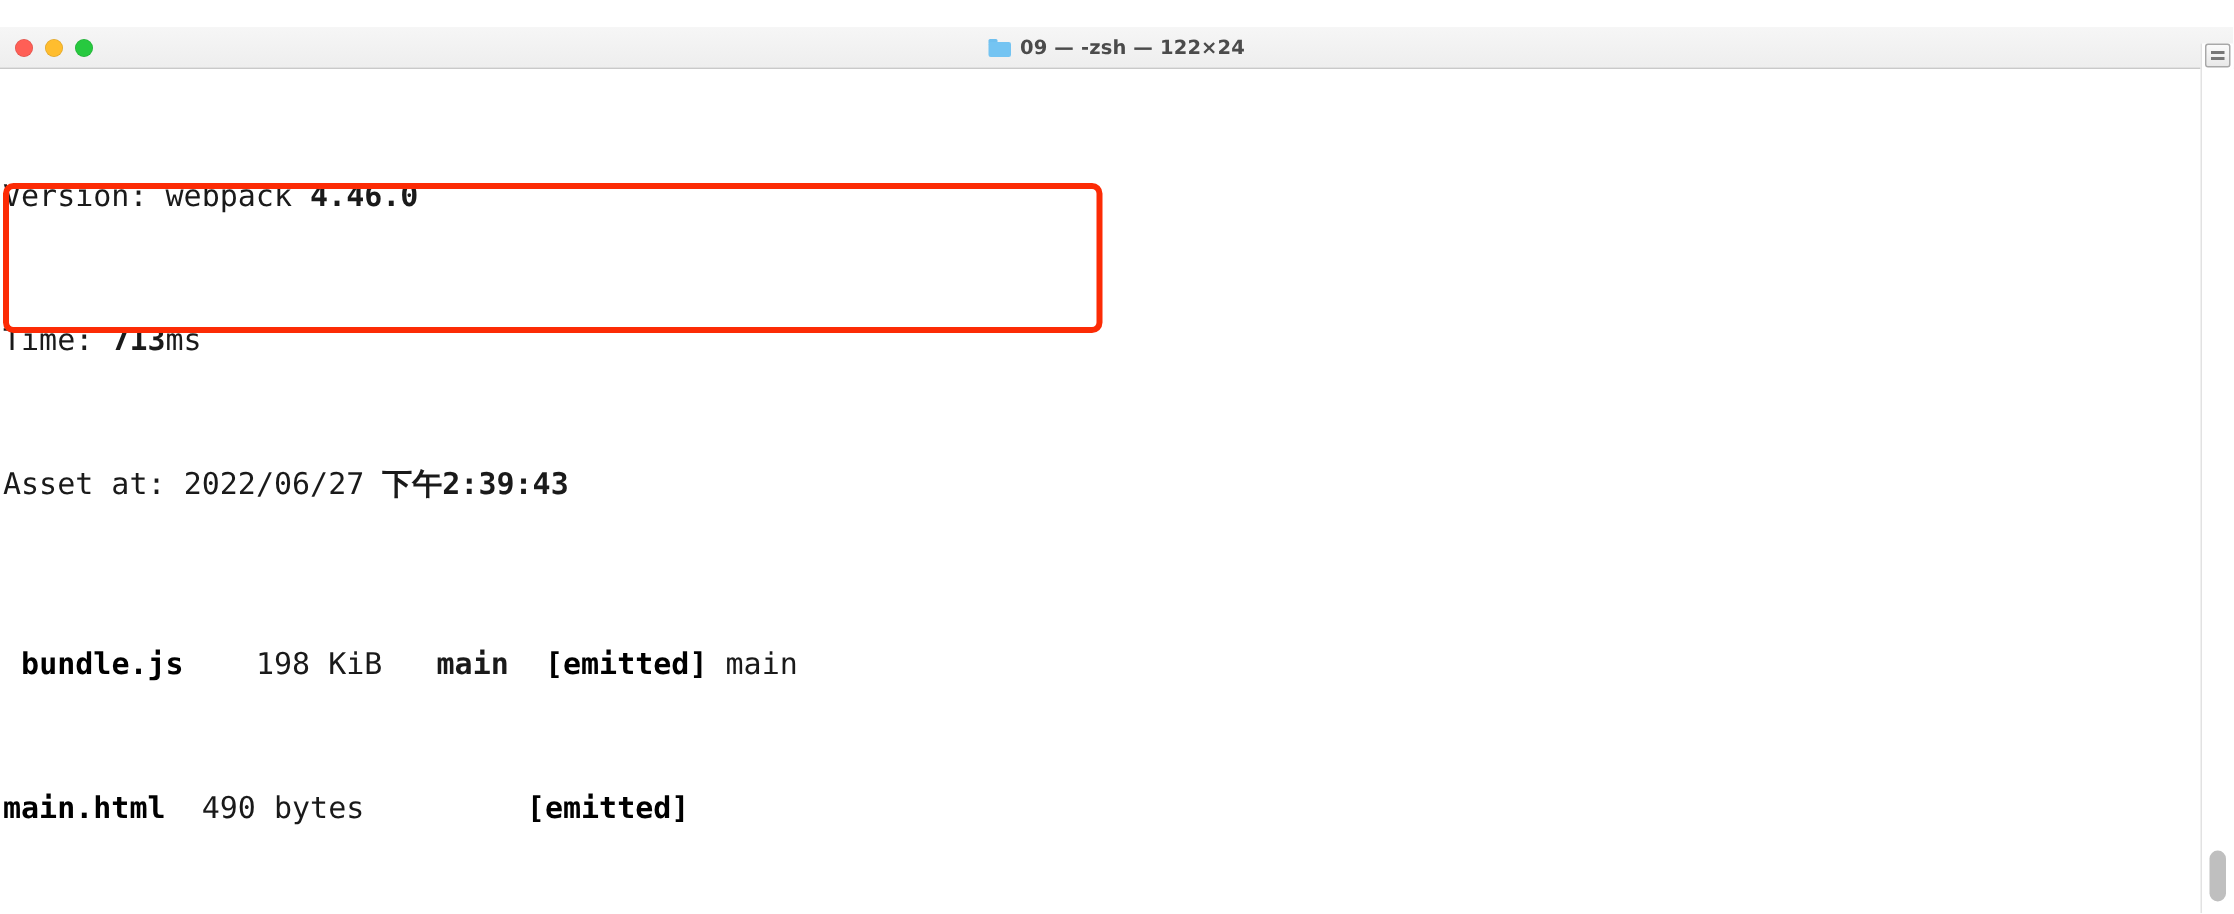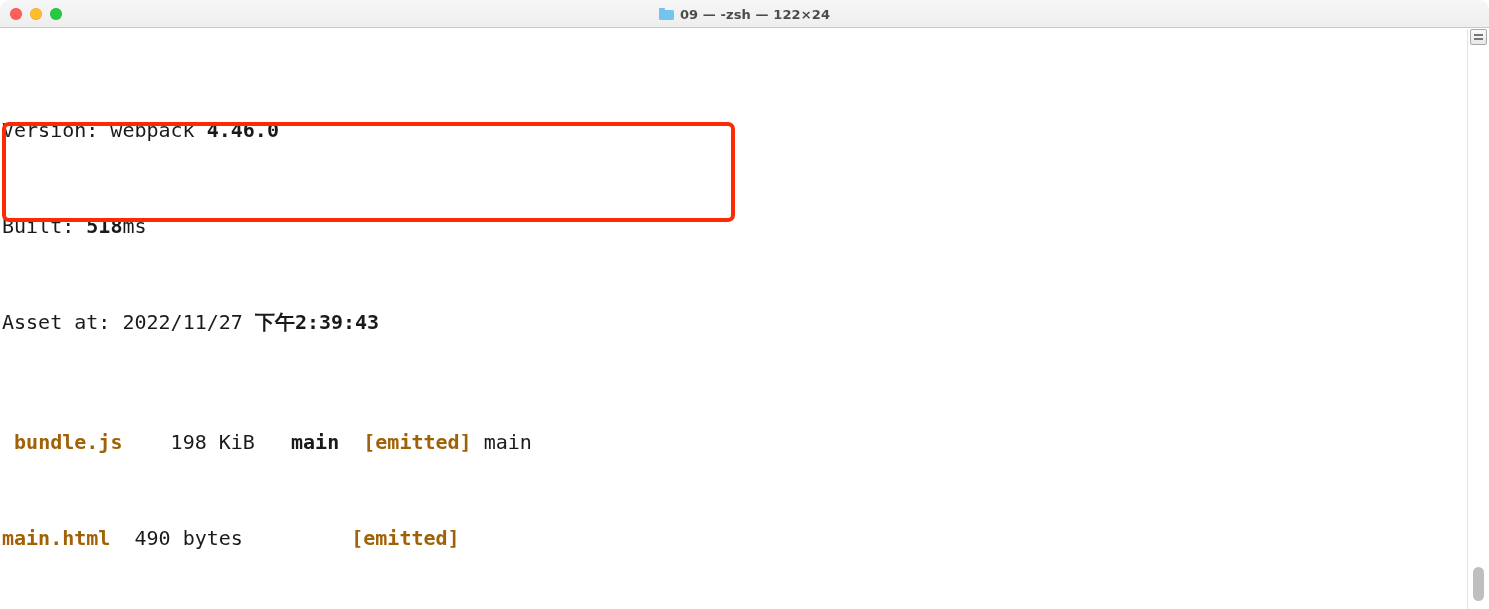--- a/index.html
+++ b/index.html
@@ -19,21 +19,21 @@
     width: 1489px;
     height: 609px;
     background: #ffffff;
     border-radius: 10px 10px 8px 8px;
     overflow: hidden;
   }
 
   
   .titlebar {
     position: absolute;
-    top: 0; left: 0;
+    top: 18px; left: 0;
     width: 1489px;
     height: 28px;
     background: linear-gradient(to bottom, #f6f6f6 0%, #eeeeee 100%);
     border-bottom: 1px solid #c9c9c9;
     box-sizing: border-box;
   }
   .traffic {
     position: absolute;
     top: 8px;
     left: 10px;
@@ -109,21 +109,21 @@
     left: 2px;
     font-family: "DejaVu Sans Mono", monospace;
     font-size: 20px;
     line-height: 24px;
     color: #1a1a1a;
     white-space: pre;
     letter-spacing: 0px;
   }
   .ln { height: 24px; white-space: pre; }
   .b  { font-weight: bold; }
-  .green { color: #a16207; font-weight: bold; }
+  .green { color: #000000; font-weight: bold; }
 
   
   .redbox {
     position: absolute;
     left: 2px;
     top: 76px;
     width: 733px;
     height: 100px;
     border: 4px solid #fc2b05;
     border-radius: 7px;
@@ -189,23 +189,23 @@
       <span class="folder-icon"></span>
       <span class="title-text">09 — -zsh — 122×24</span>
     </div>
   </div>
 
   <div class="term">
     <div class="lines">
 
       <div class="ln"><span>Version: webpack </span><span class="b">4.46.0</span></div>
 
-      <div class="ln"><span>Built: </span><span class="b">518</span><span>ms</span></div>
-
-      <div class="ln"><span>Asset at: </span><span>2022/11/27 </span><span class="b">下午</span><span class="b">2:39:43</span></div>
+      <div class="ln"><span>Time: </span><span class="b">713</span><span>ms</span></div>
+
+      <div class="ln"><span>Asset at: </span><span>2022/06/27 </span><span class="b">下午</span><span class="b">2:39:43</span></div>
 
 
       <div class="ln"><span> </span><span class="green">bundle.js</span><span>    </span><span>198 KiB</span><span>   </span><span class="b">main</span><span>  </span><span class="green">[emitted]</span><span> </span><span>main</span></div>
 
       <div class="ln"><span class="green">main.html</span><span>  </span><span>490 bytes</span><span>         </span><span class="green">[emitted]</span></div>
 
       
 
       
 

